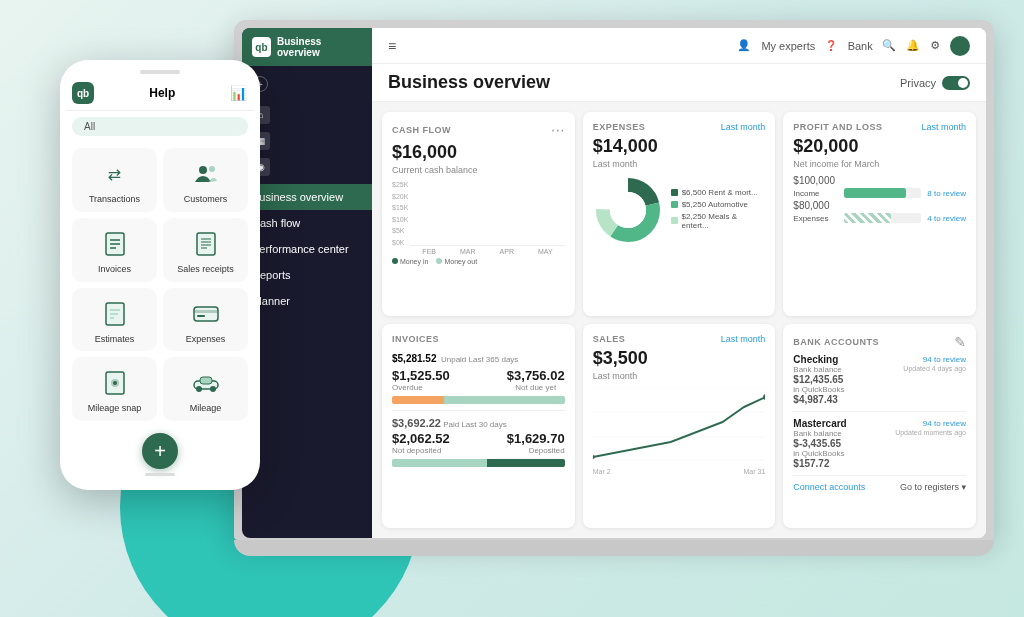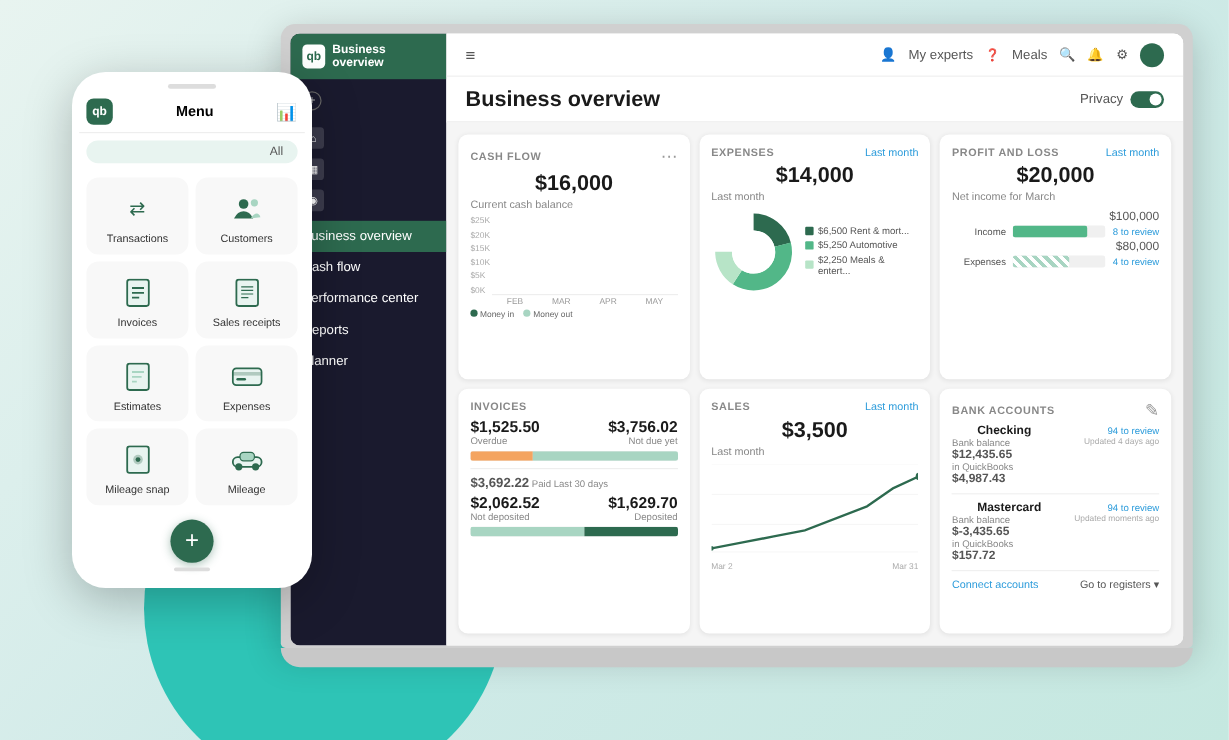--- a/index.html
+++ b/index.html
@@ -282,21 +282,20 @@
       color: #999;
       font-size: 14px;
       cursor: pointer;
     }
 
     .card-amount {
       font-size: 18px;
       font-weight: 700;
       color: #1a1a1a;
       margin-bottom: 2px;
-      text-align: center;
     }
 
     .card-subtitle {
       font-size: 9px;
       color: #888;
       margin-bottom: 6px;
     }
 
     .card-dropdown {
       font-size: 9px;
@@ -380,21 +379,20 @@
 
     .legend-square {
       width: 7px;
       height: 7px;
       border-radius: 1px;
     }
 
     
     .pnl-row {
       margin-bottom: 0;
-      text-align: right;
     }
 
     .pnl-amount {
       font-size: 10px;
       color: #555;
       margin-bottom: 2px;
     }
 
     .pnl-bar-row {
       display: flex;
@@ -473,21 +471,20 @@
     }
 
     .bank-card:last-child {
       border-bottom: none;
     }
 
     .bank-name {
       font-size: 10px;
       font-weight: 600;
       color: #1a1a1a;
-      margin-left: 21px;
     }
 
     .bank-review-link {
       font-size: 8px;
       color: #2d9cdb;
       cursor: pointer;
     }
 
     .bank-details {
       display: flex;
@@ -584,21 +581,21 @@
       font-size: 14px;
       color: #2d6a4f;
     }
 
     .phone-search-bar {
       background: #e8f4f0;
       border-radius: 20px;
       padding: 4px 12px;
       font-size: 10px;
       color: #555;
-      text-align: right;
+      text-align: left;
       margin: 6px;
     }
 
     .phone-grid {
       display: grid;
       grid-template-columns: 1fr 1fr;
       gap: 6px;
       padding: 6px;
       flex: 1;
       overflow: hidden;
@@ -695,21 +692,21 @@
 
 <div class="bg-shape"></div>
 
 <div class="phone-wrapper">
   <div class="phone-outer">
     <div class="phone-notch"></div>
     <div class="phone-header">
       <div class="phone-logo">
         <span>qb</span>
       </div>
-      <div class="phone-title">Menu</div>
+      <div class="phone-title">Help</div>
       <div class="phone-chart-icon">📊</div>
     </div>
     <div class="phone-search-bar">
       <span>All</span>
     </div>
     <div class="phone-grid">
       <div class="phone-grid-item">
         <div class="phone-grid-icon">⇄</div>
         <div class="phone-grid-label">Transactions</div>
       </div>
@@ -839,21 +836,21 @@
         <div class="main-content">
 
           <div class="top-bar">
             <div class="top-bar-left">
               <span class="hamburger">≡</span>
             </div>
             <div class="top-bar-right">
               <span style="font-size:11px;">👤</span>
               <span style="cursor:pointer;text-align:center;">My experts</span>
               <span style="font-size:10px;">❓</span>
-              <span style="cursor:pointer;">Meals</span>
+              <span style="cursor:pointer;">Bank</span>
               <span style="cursor:pointer;">🔍</span>
               <span style="cursor:pointer;">🔔</span>
               <span style="cursor:pointer;">⚙</span>
               <div class="top-bar-avatar"></div>
             </div>
           </div>
 
           <div class="page-header">
             <h1 class="page-title">Business overview</h1>
             <div class="privacy-toggle">
@@ -975,26 +972,32 @@
                   </div>
                   <span class="pnl-review-link">4 to review</span>
                 </div>
               </div>
             </div>
 
             <div class="card">
               <div class="card-header">
                 <span class="card-title">INVOICES</span>
               </div>
+              <div class="invoice-row" style="margin-bottom:2px;">
+                <div>
+                  <span style="font-size:10px;font-weight:600;">$5,281.52</span>
+                  <span style="font-size:8px;color:#888;">Unpaid Last 365 days</span>
+                </div>
+              </div>
               <div class="invoice-row">
                 <div>
                   <div class="invoice-amount">$1,525.50</div>
                   <div class="invoice-sublabel">Overdue</div>
                 </div>
-                <div style="text-align:right;">
+                <div style="text-align:center;">
                   <div class="invoice-amount">$3,756.02</div>
                   <div class="invoice-sublabel">Not due yet</div>
                 </div>
               </div>
               <div class="invoice-bar">
                 <div class="invoice-bar-overdue" style="width:30%;"></div>
                 <div class="invoice-bar-notdue" style="width:70%;"></div>
               </div>
               <div class="invoice-section-divider"></div>
               <div style="font-size:8px;color:#888;margin-bottom:2px;">

